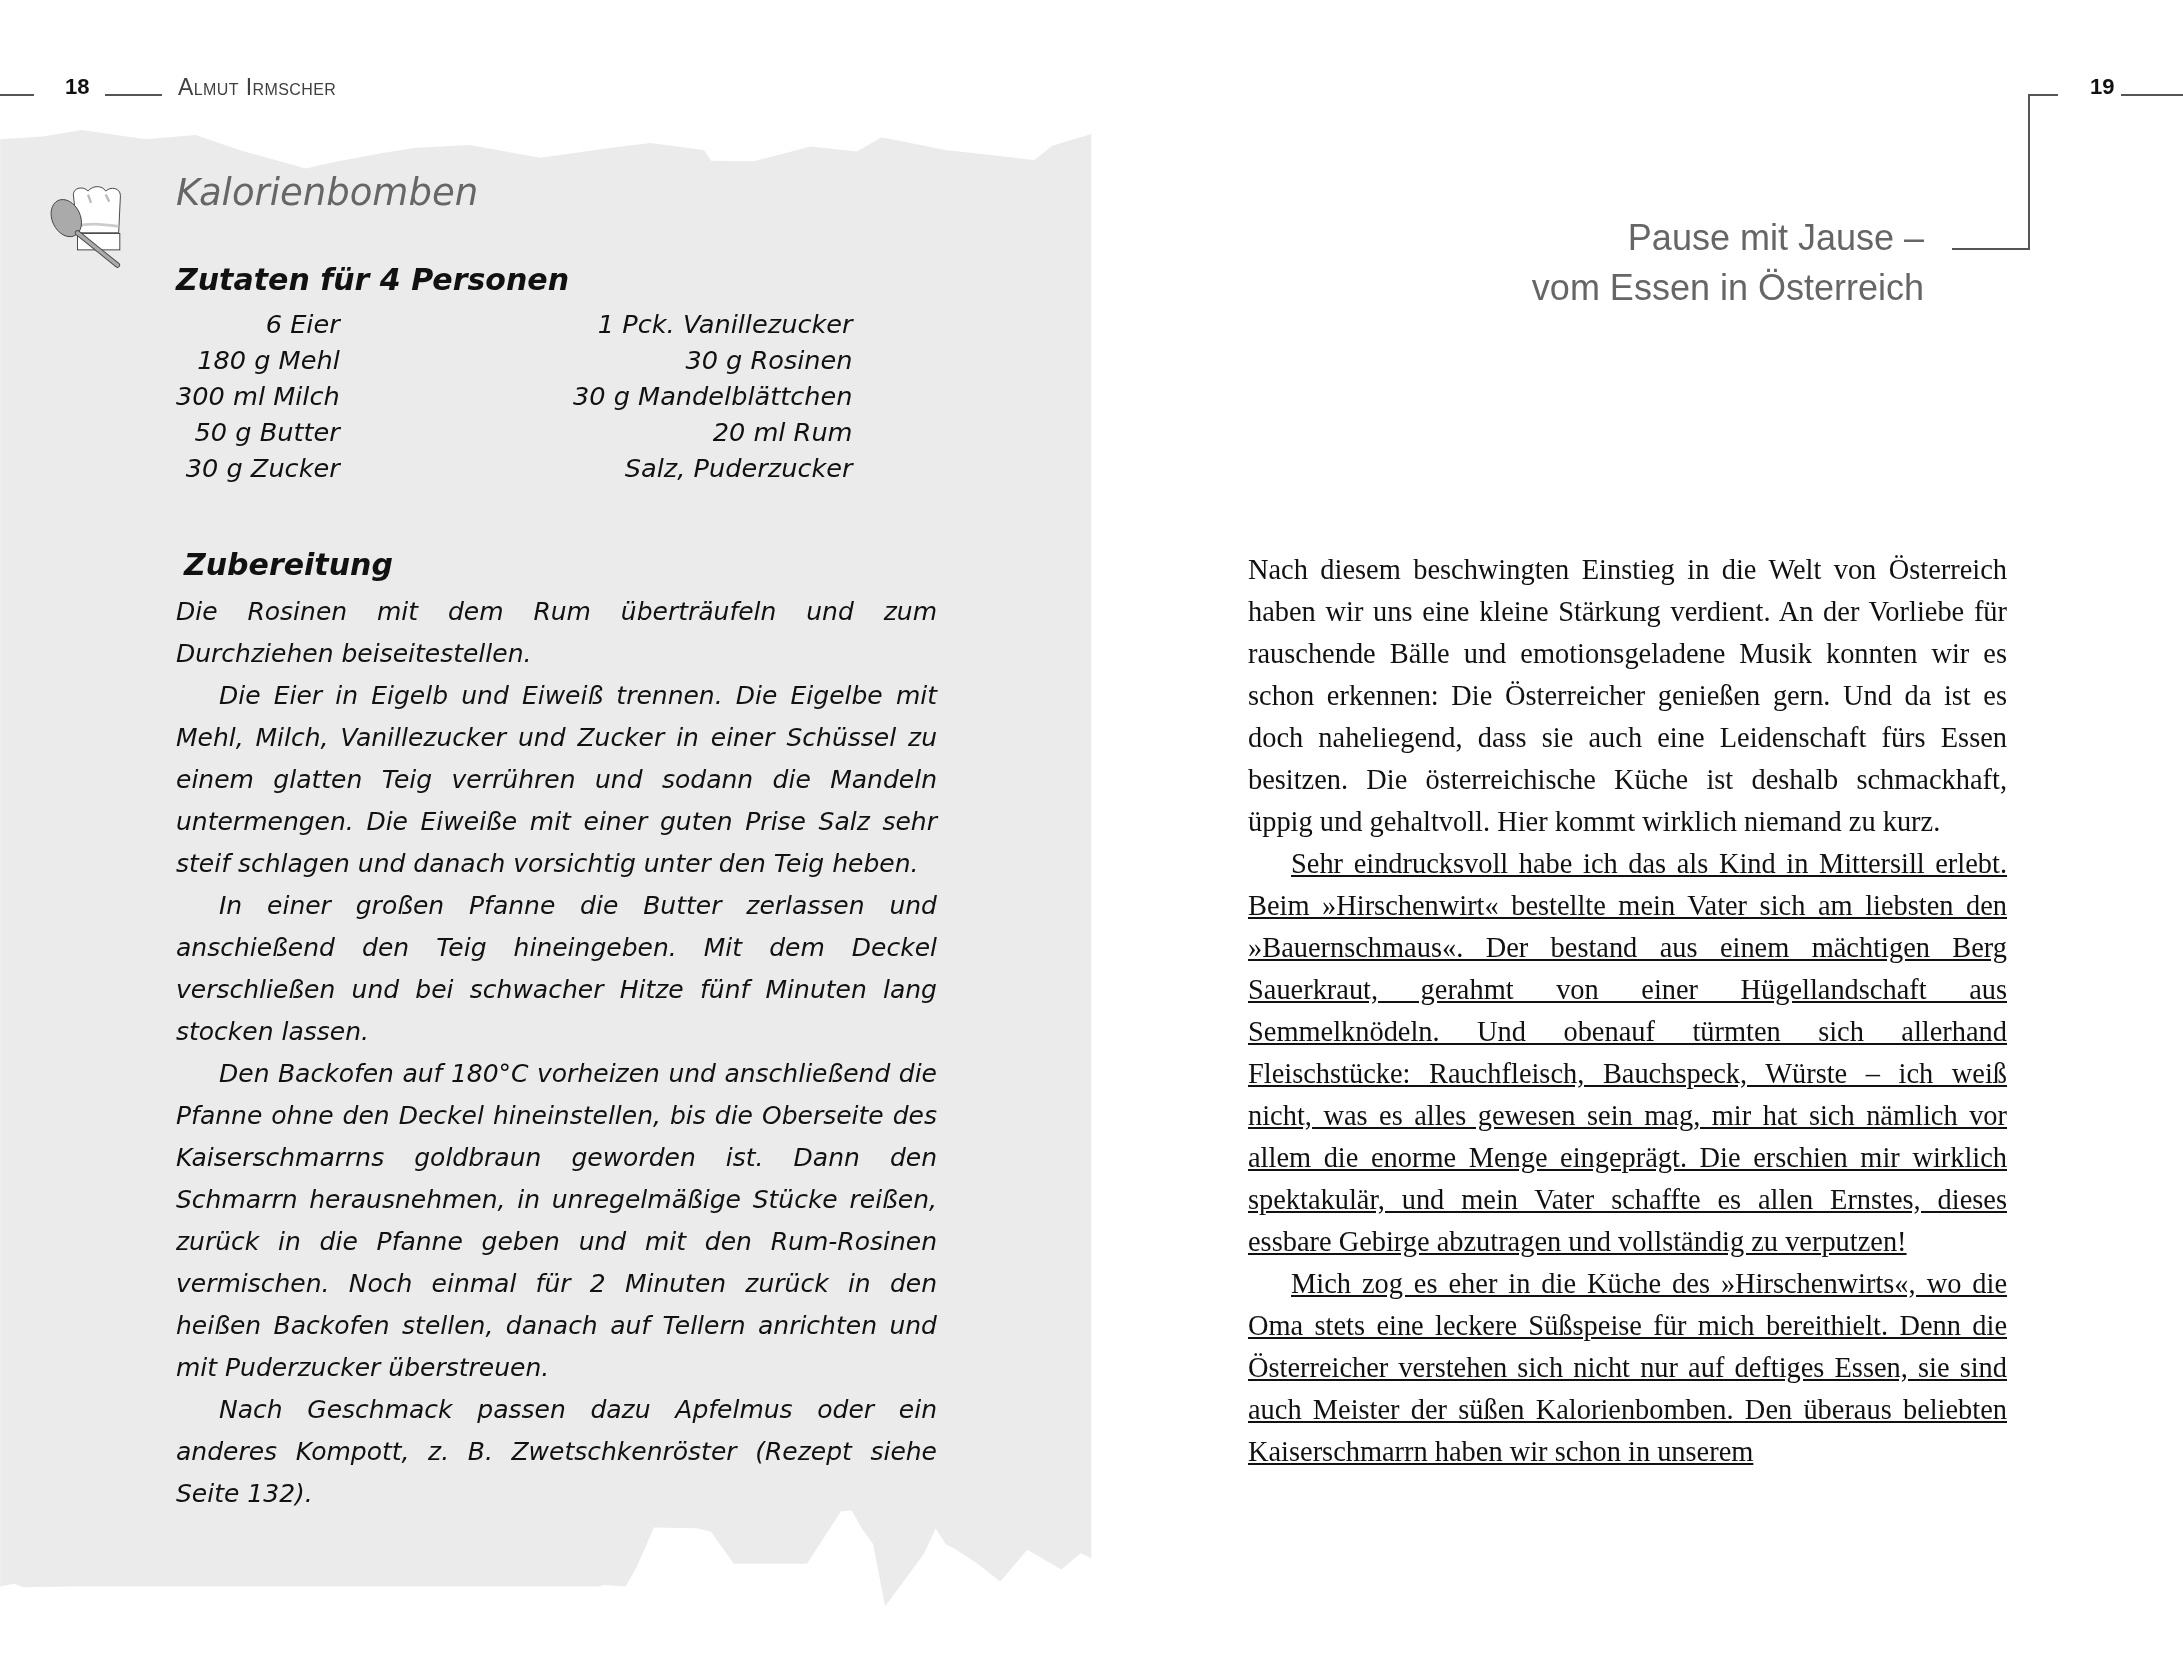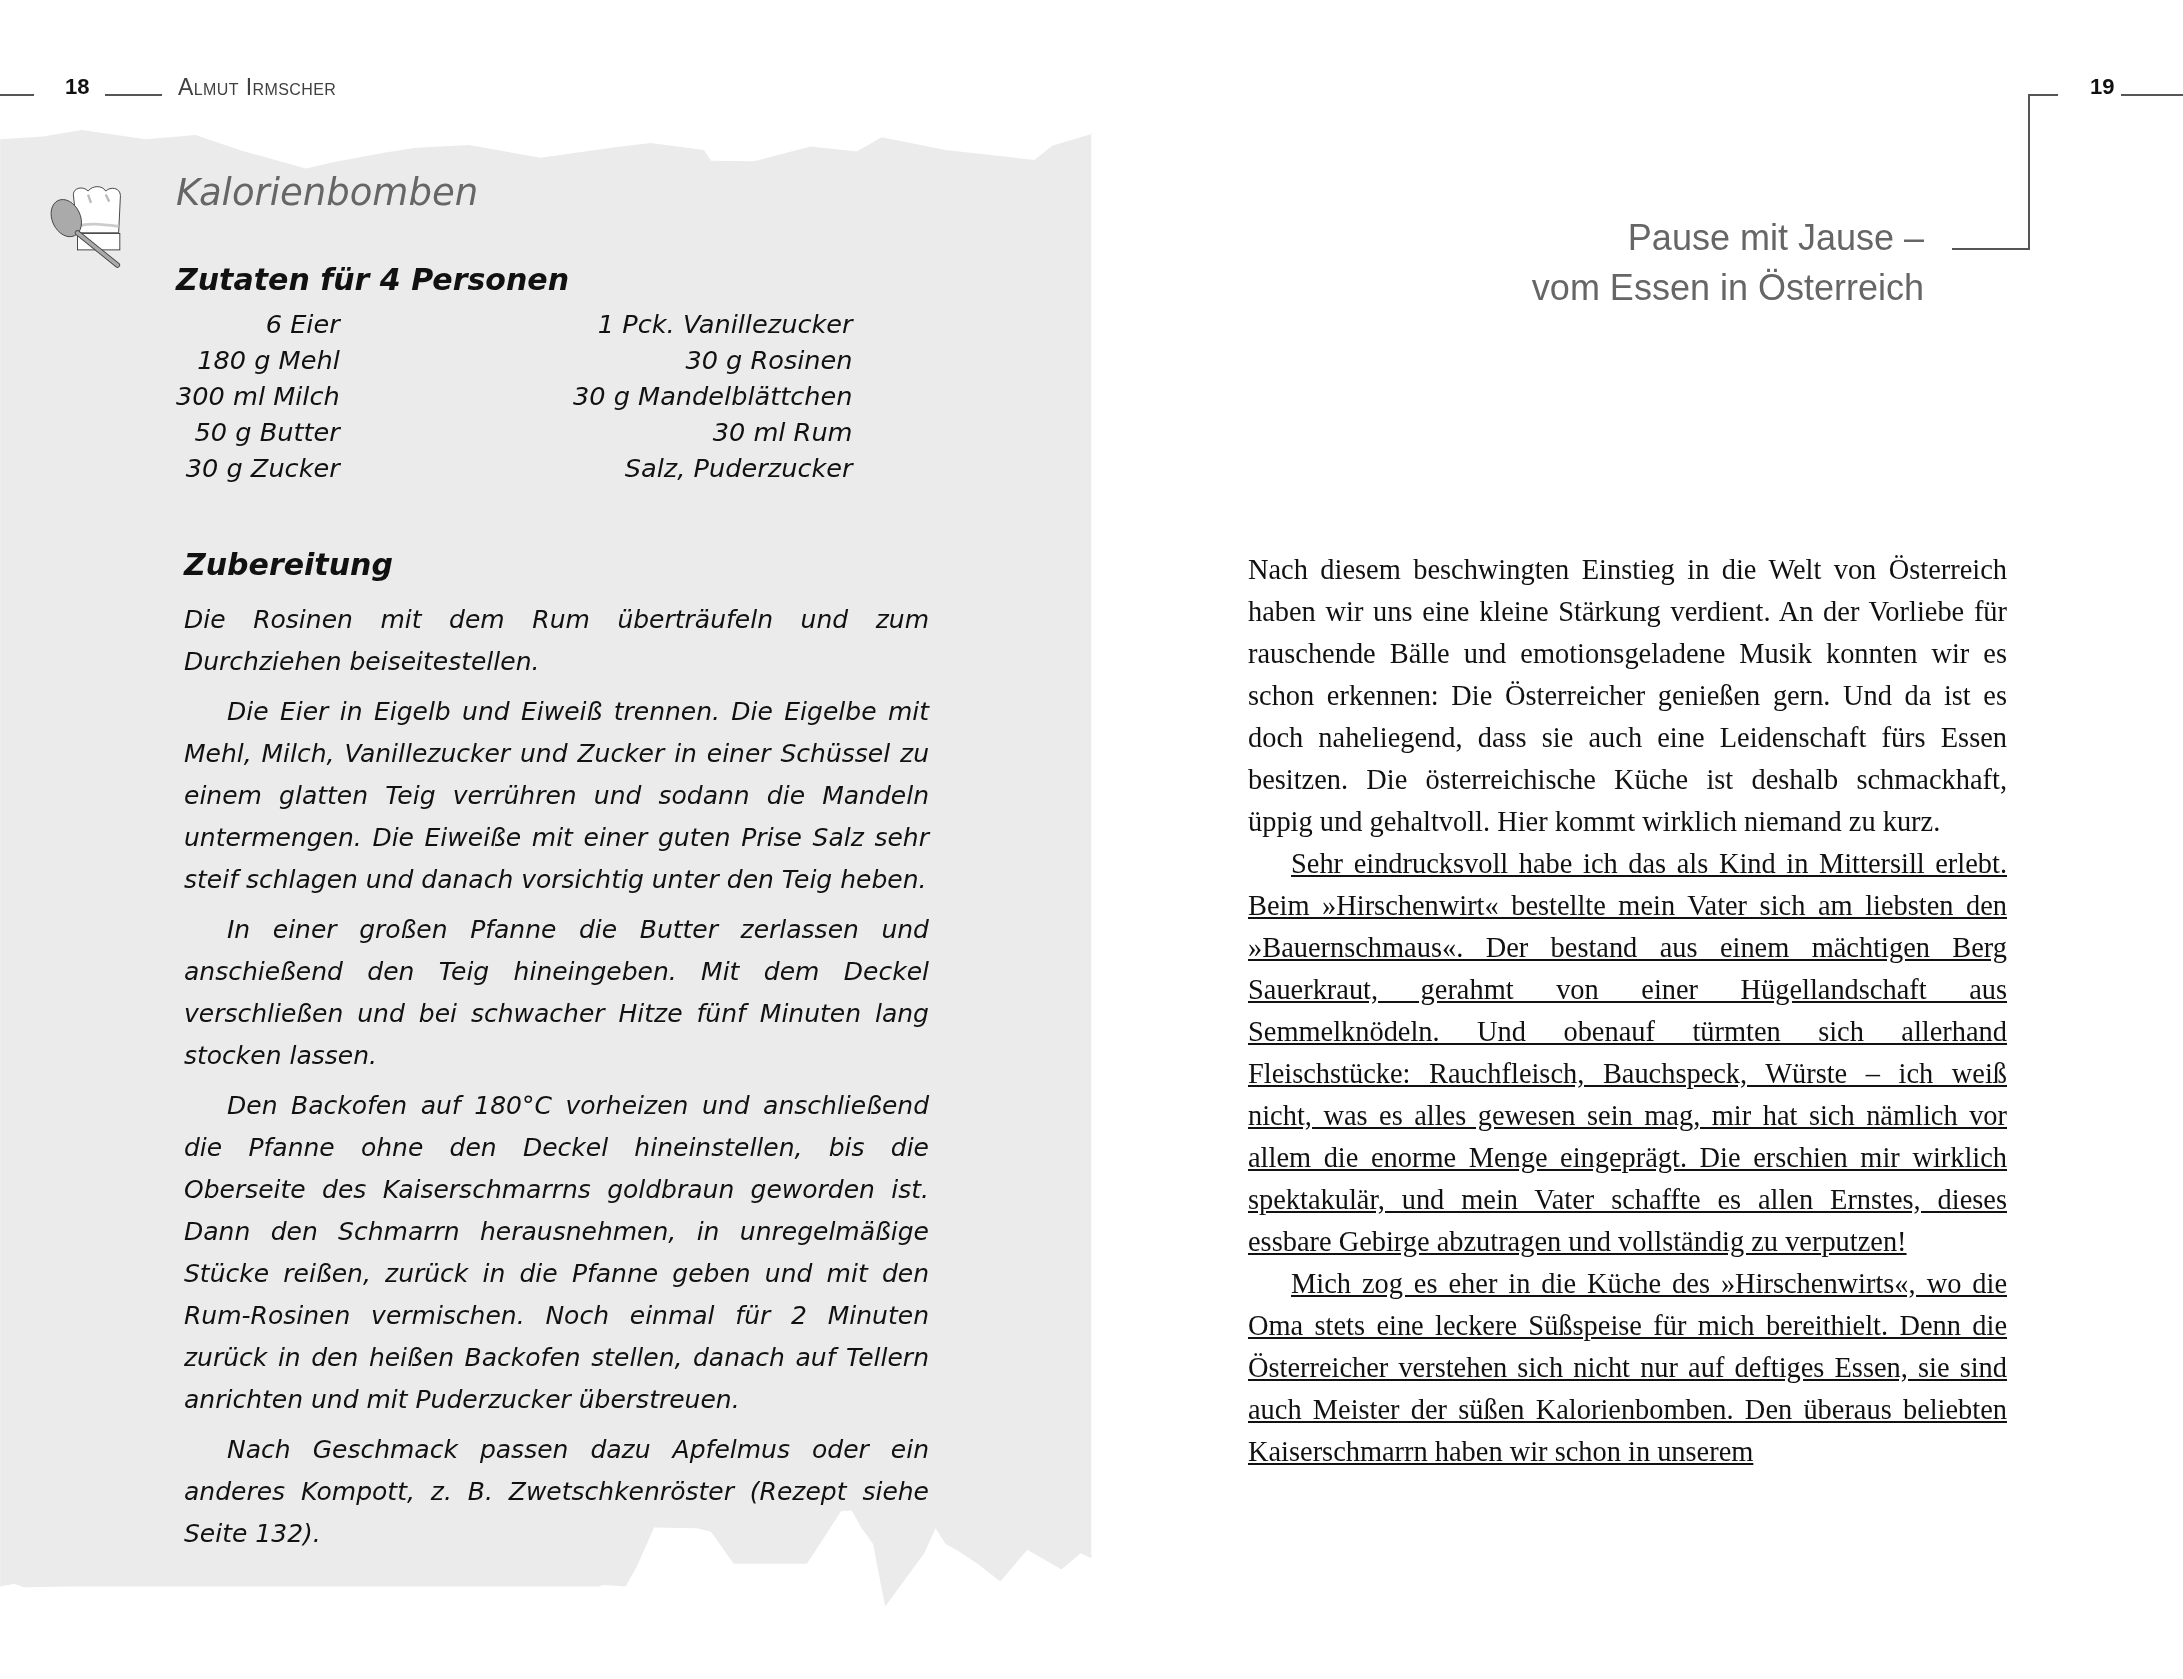--- a/index.html
+++ b/index.html
@@ -9,21 +9,21 @@
   .pagenum { position:absolute; font-family:"Liberation Sans", sans-serif; font-weight:bold; font-size:22px; color:#111; }
   .author { position:absolute; left:178px; top:74px; font-family:"Liberation Sans", sans-serif; font-size:23px; color:#404040; letter-spacing:0.4px; font-variant:small-caps; }
   .chef-icon { position:absolute; left:41px; top:174px; width:100px; height:100px; }
   .recipe-title { position:absolute; left:176px; top:171px; font-family:"DejaVu Sans", sans-serif; font-style:italic; font-size:37px; color:#666; font-weight:normal; }
   .hand { font-family:"DejaVu Sans", sans-serif; font-style:italic; color:#111; }
   .ing-head { position:absolute; left:176px; top:262px; font-size:30px; font-weight:bold; }
   .ing-col { position:absolute; top:306px; font-size:25.6px; line-height:36px; }
   .ing-col div { white-space:nowrap;text-align:right; }
   .prep-head { position:absolute; left:176px; top:547px; font-size:30px; font-weight:bold;margin-left:8px; }
   .prep-body { position:absolute; left:176px; top:591px; width:761px; font-size:25px; line-height:42px; text-align:justify; }
-  .prep-body p { margin:8px; }
+  .prep-body p { margin:0; }
   .prep-body p.indent { text-indent:43px; }
   .chapter-title { position:absolute; right:259px; top:213px; width:569px; text-align:right; font-family:"Liberation Sans", sans-serif; font-size:36px; line-height:50px; color:#666; }
   .body-text { position:absolute; left:1248px; top:549px; width:759px; font-family:"Liberation Serif", serif; font-size:28.4px; line-height:42px; color:#111; text-align:justify; }
   .body-text p { margin:0; }
   .body-text p.indent { text-indent:43px;text-decoration:underline; }
 </style>
 </head>
 <body>
 
 <svg class="panel" viewBox="0 0 1540 2362" width="1095" height="1679">
@@ -57,21 +57,21 @@
   <div>6 Eier</div>
   <div>180 g Mehl</div>
   <div>300 ml Milch</div>
   <div>50 g Butter</div>
   <div>30 g Zucker</div>
 </div>
 <div class="hand ing-col" style="left:573px;">
   <div>1 Pck. Vanillezucker</div>
   <div>30 g Rosinen</div>
   <div>30 g Mandelblättchen</div>
-  <div>30 ml Rum</div>
+  <div>20 ml Rum</div>
   <div>Salz, Puderzucker</div>
 </div>
 
 <div class="hand prep-head">Zubereitung</div>
 <div class="hand prep-body">
   <p>Die Rosinen mit dem Rum überträufeln und zum Durchziehen beiseitestellen.</p>
   <p class="indent">Die Eier in Eigelb und Eiweiß trennen. Die Eigelbe mit Mehl, Milch, Vanillezucker und Zucker in einer Schüssel zu einem glatten Teig verrühren und sodann die Mandeln untermengen. Die Eiweiße mit einer guten Prise Salz sehr steif schlagen und danach vorsichtig unter den Teig heben.</p>
   <p class="indent">In einer großen Pfanne die Butter zerlassen und anschießend den Teig hineingeben. Mit dem Deckel verschließen und bei schwacher Hitze fünf Minuten lang stocken lassen.</p>
   <p class="indent">Den Backofen auf 180°C vorheizen und anschließend die Pfanne ohne den Deckel hineinstellen, bis die Oberseite des Kaiserschmarrns goldbraun geworden ist. Dann den Schmarrn herausnehmen, in unregelmäßige Stücke reißen, zurück in die Pfanne geben und mit den Rum-Rosinen vermischen. Noch einmal für 2 Minuten zurück in den heißen Backofen stellen, danach auf Tellern anrichten und mit Puderzucker überstreuen.</p>
   <p class="indent">Nach Geschmack passen dazu Apfelmus oder ein anderes Kompott, z. B. Zwetschkenröster (Rezept siehe Seite 132).</p>

